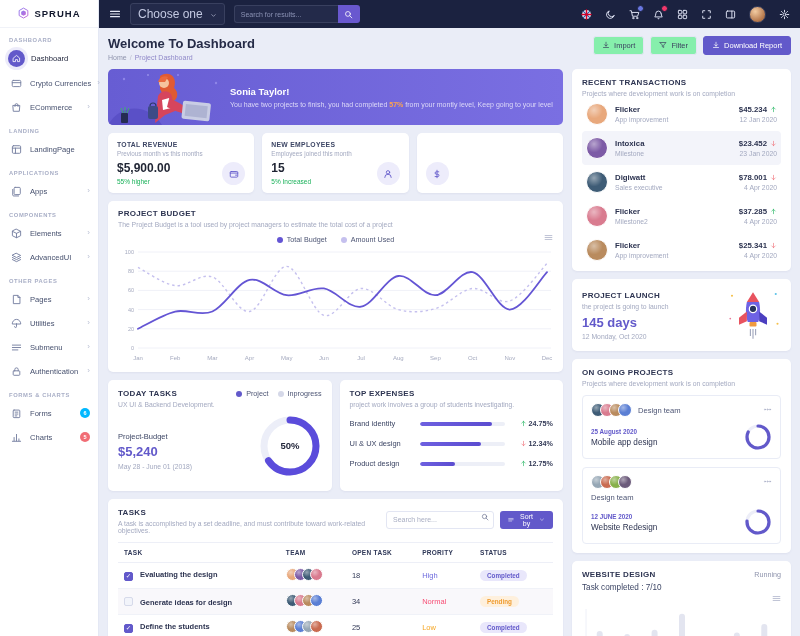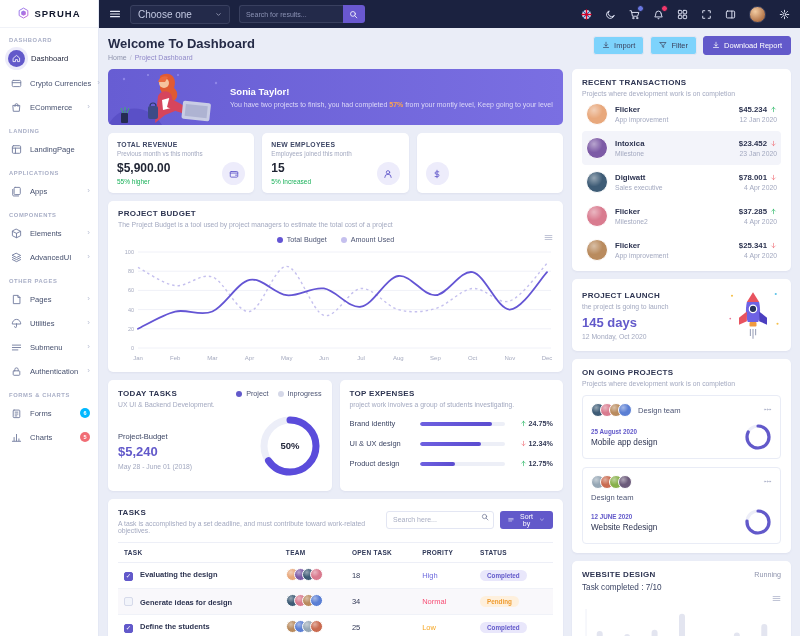--- a/index.html
+++ b/index.html
@@ -20,40 +20,40 @@
   .side-item.active .side-ic { background:#6259ca; color:#fff; border-radius:50%; width:17px; height:17px; font-size:9px; box-shadow:0 0 0 3px #ecebfa; }
   .side-label { font-size:7.6px; color:#46506e; white-space:nowrap; }
   .side-item.active .side-label { color:#23283e; }
   .side-arrow { margin-left:auto; color:#b9bfd4; font-size:8px; line-height:1; }
   .side-badge { margin-left:auto; min-width:10px; height:10px; border-radius:50%; color:#fff; font-size:5.5px; display:flex; align-items:center; justify-content:center; font-weight:bold; }
 
   
   .main { flex:1; display:flex; flex-direction:column; min-width:0; }
   .navbar { height:28px; background:#1b2240; display:flex; align-items:center; padding:0 10px; gap:9px; flex:none; }
   .nav-menu { color:#e7eaf6; font-size:12px; cursor:pointer; display:flex; }
-  .nav-select { display:flex; align-items:center; gap:23px; border:1px solid #39405f; background:#232a4a; color:#c3c9e2; font-size:10px; padding:3px 7px; border-radius:3px; cursor:pointer; }
+  .nav-select { display:flex; align-items:center; gap:7px; border:1px solid #39405f; background:#232a4a; color:#c3c9e2; font-size:12px; padding:3px 7px; border-radius:3px; cursor:pointer; }
   .nav-select .ic { font-size:7px; }
   .nav-search { display:flex; align-items:stretch; height:18px; }
   .nav-search input { width:104px; background:#232a4a; border:1px solid #39405f; border-right:none; border-radius:3px 0 0 3px; color:#dfe3f3; font-size:7px; padding:0 6px; outline:none; }
   .nav-search input::placeholder { color:#8b92b4; }
   .nav-search-btn { width:22px; background:#6958cf; border:none; border-radius:0 3px 3px 0; color:#fff; font-size:9px; cursor:pointer; display:flex; align-items:center; justify-content:center; }
   .nav-right { margin-left:auto; display:flex; align-items:center; gap:13px; }
   .nav-ic { position:relative; color:#dde1f2; font-size:11px; cursor:pointer; display:flex; }
   .nbadge { position:absolute; top:-4px; right:-4px; width:7px; height:7px; border-radius:50%; border:1px solid #1b2240; }
   .nav-avatar { width:17px; height:17px; border-radius:50%; background:radial-gradient(circle at 35% 30%,#f2cba2,#b4764a 70%); border:1px solid #39405f; cursor:pointer; }
 
   
   .content { flex:1; padding:8px 9px; overflow:hidden; }
   .page-head { display:flex; align-items:flex-start; justify-content:space-between; margin-bottom:8px; }
   .page-title { font-size:13px; font-weight:bold; color:#252b47; }
   .crumbs { font-size:7px; color:#8f94ad; margin-top:3px; }
   .crumbs .sep { margin:0 3px; color:#b8bccd; }
   .crumbs .cur { color:#9089c9; }
   .page-actions { display:flex; gap:6px; }
-  .btn { display:flex; align-items:center; gap:4px; background:#7dd3fc; border:1px solid #e3e6f3; color:#3c4360; font-size:7.5px; padding:4px 8px; border-radius:3px; cursor:pointer; }
+  .btn { display:flex; align-items:center; gap:4px; background:#86efac; border:1px solid #e3e6f3; color:#3c4360; font-size:7.5px; padding:4px 8px; border-radius:3px; cursor:pointer; }
   .btn .ic { font-size:8px; }
   .btn.primary { background:#6259ca; border-color:#6259ca; color:#fff; }
 
   .cols { display:flex; gap:9px; }
   .col-left { width:455px; flex:none; display:flex; flex-direction:column; gap:8px; }
   .col-right { flex:1; display:flex; flex-direction:column; gap:8px; min-width:0; }
   .card { background:#fff; border-radius:5px; box-shadow:0 1px 2px rgba(150,155,190,.14); }
 
   
   .banner { height:56px; border-radius:5px; background:linear-gradient(90deg,#675dd3,#7a6fe2); position:relative; overflow:hidden; display:flex; align-items:center; }

